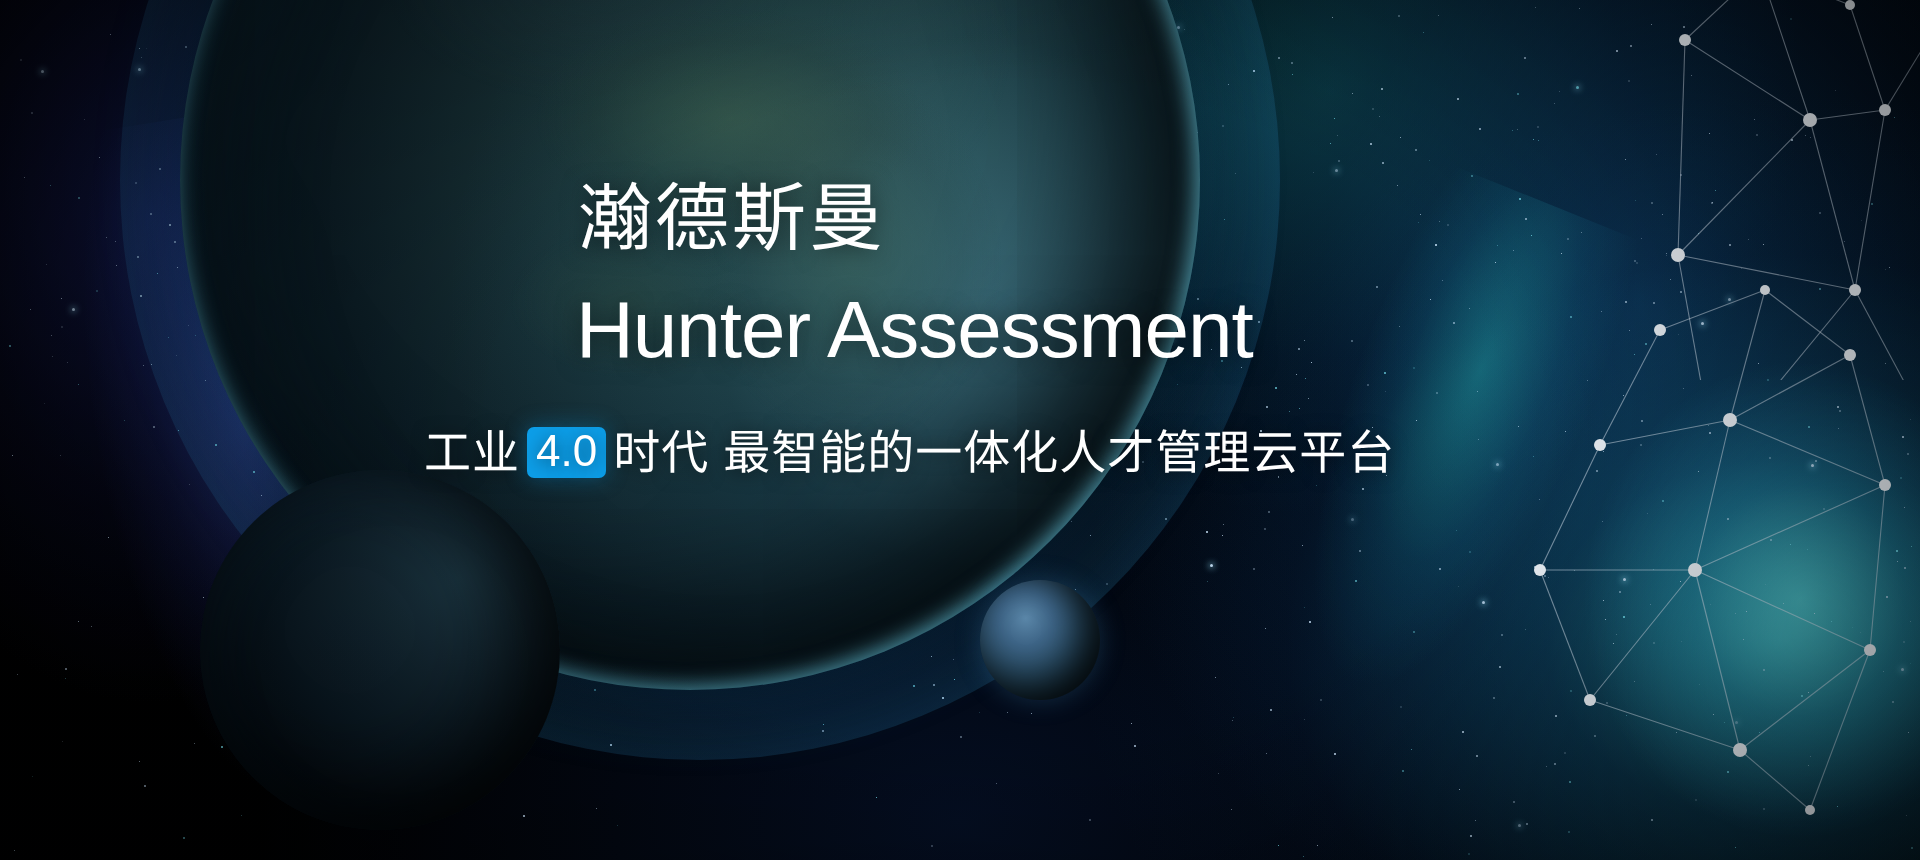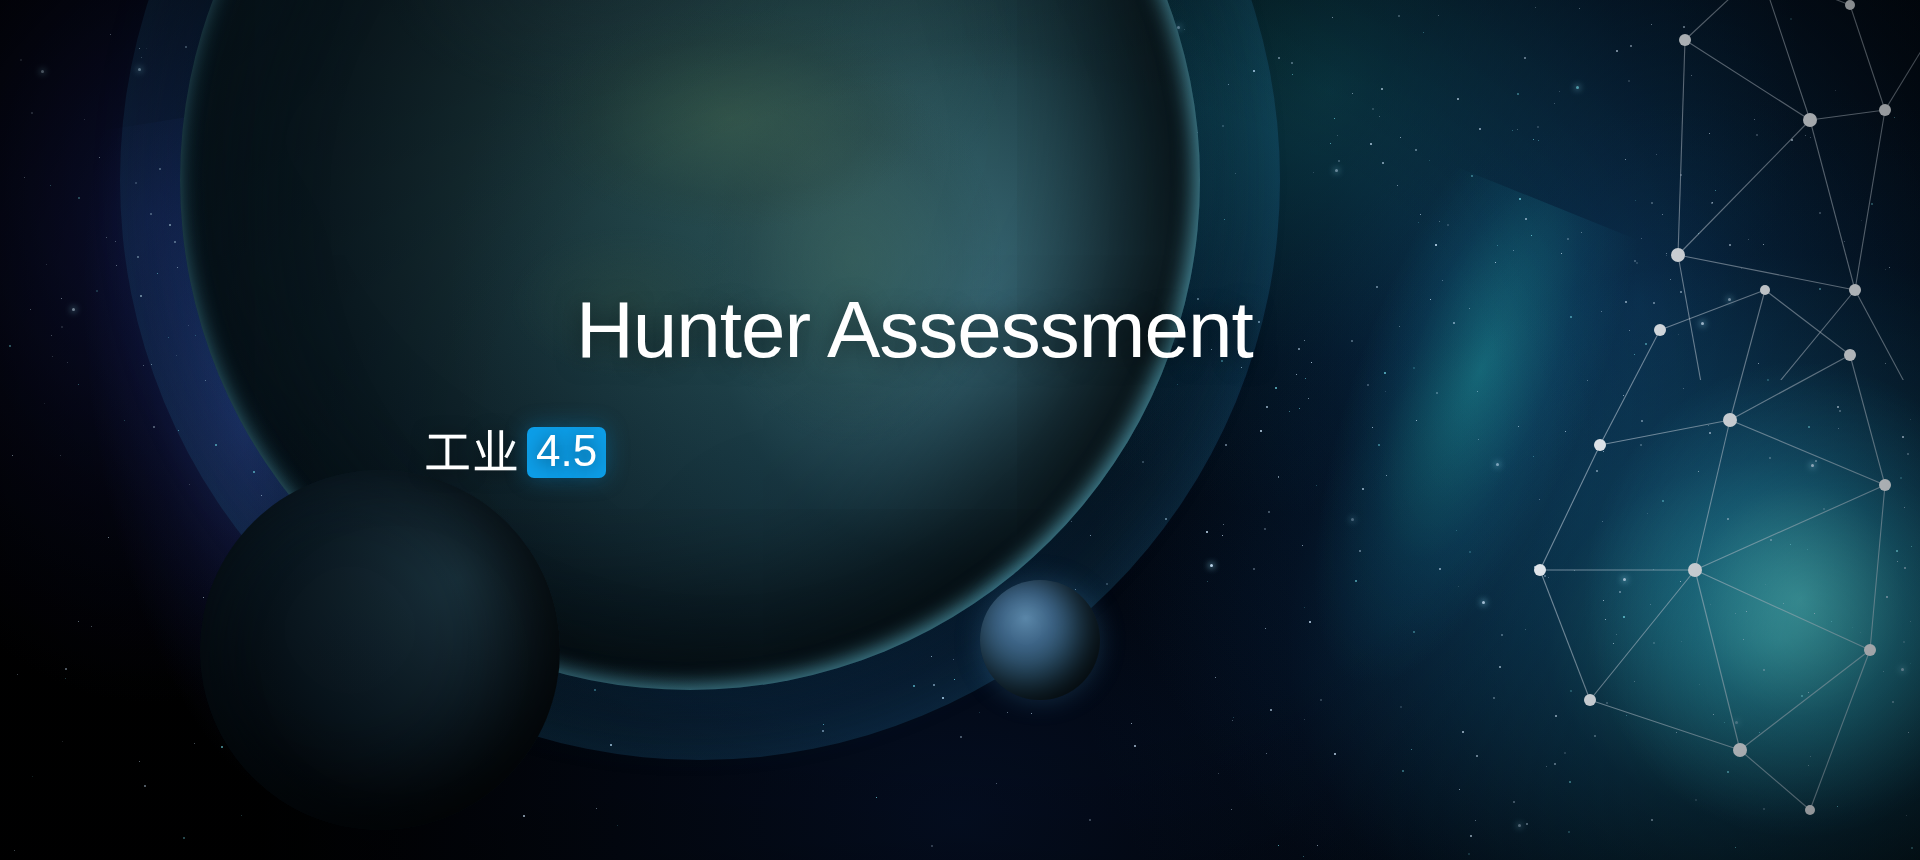--- a/index.html
+++ b/index.html
@@ -757,22 +757,24 @@
       <circle cx="110" cy="430" r="6"></circle>
       <circle cx="260" cy="480" r="7"></circle>
       <circle cx="330" cy="540" r="5"></circle>
     </g>
   </svg>
 
   <div class="layer vignette"></div>
 
   <div class="copy">
 
+    <h1 class="title-cn">瀚德斯曼</h1>
 
     <h2 class="title-en">Hunter Assessment</h2>
 
     <p class="tagline">
       <span class="seg">工业</span>
-      <span class="badge-40">4.5</span>
+      <span class="badge-40">4.0</span>
+      <span class="seg">时代 最智能的一体化人才管理云平台</span>
     </p>
 
   </div>
 </div>
 
 </body></html>

